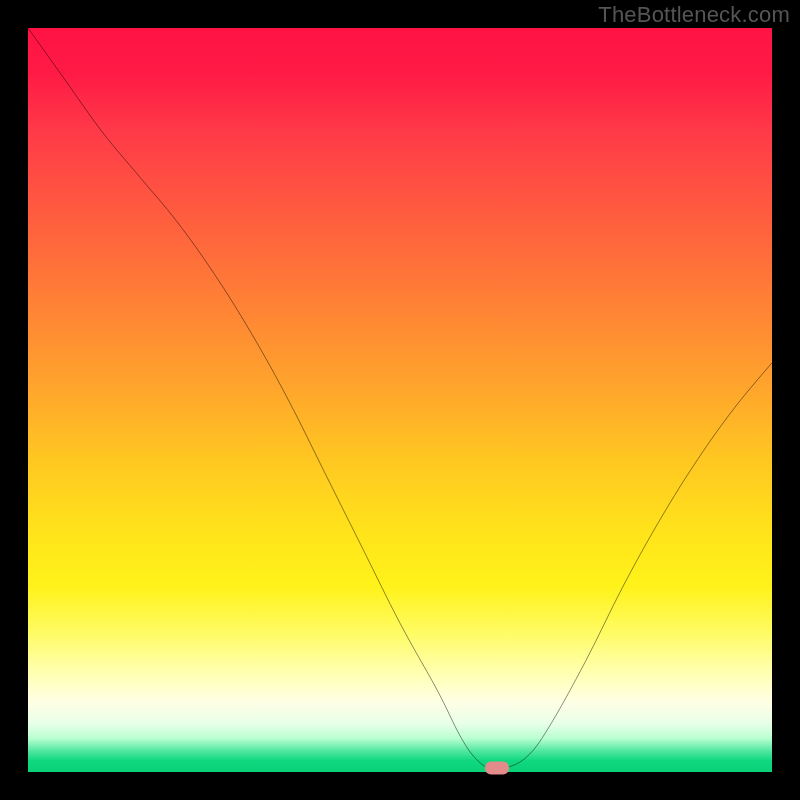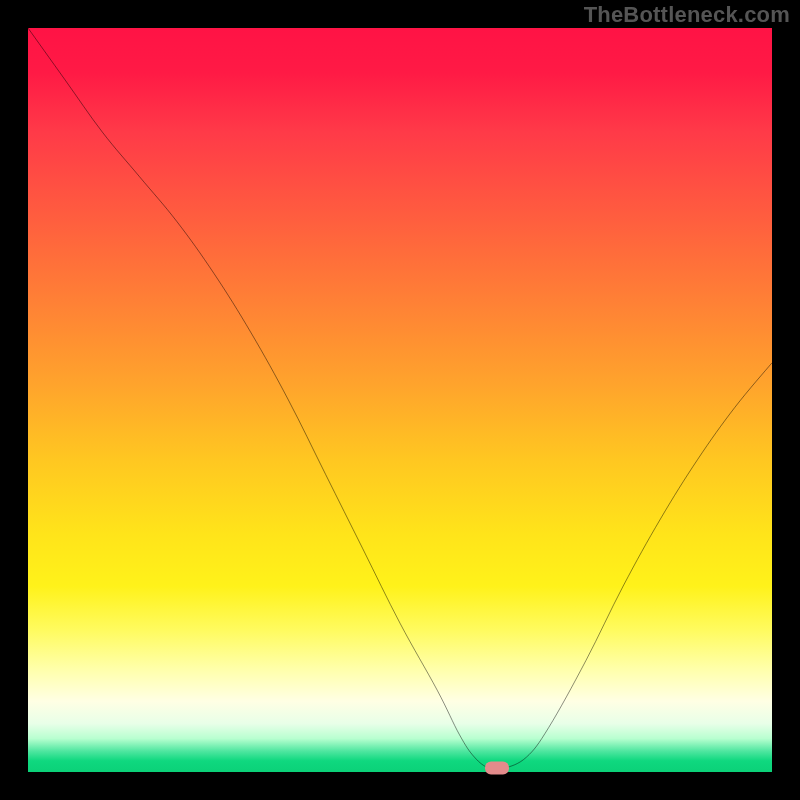--- a/index.html
+++ b/index.html
@@ -16,21 +16,21 @@
     width: 800px;
     height: 800px;
     background: #000;
   }
   .attribution {
     position: absolute;
     top: 2px;
     right: 10px;
     color: #555;
     font-size: 22px;
-    font-weight: 700;
+    font-weight: 400;
     letter-spacing: 0.2px;
     z-index: 20;
   }
   .plot-outer {
     position: absolute;
     left: 28px;
     top: 28px;
     width: 744px;   
     height: 744px;
     background: #000;

